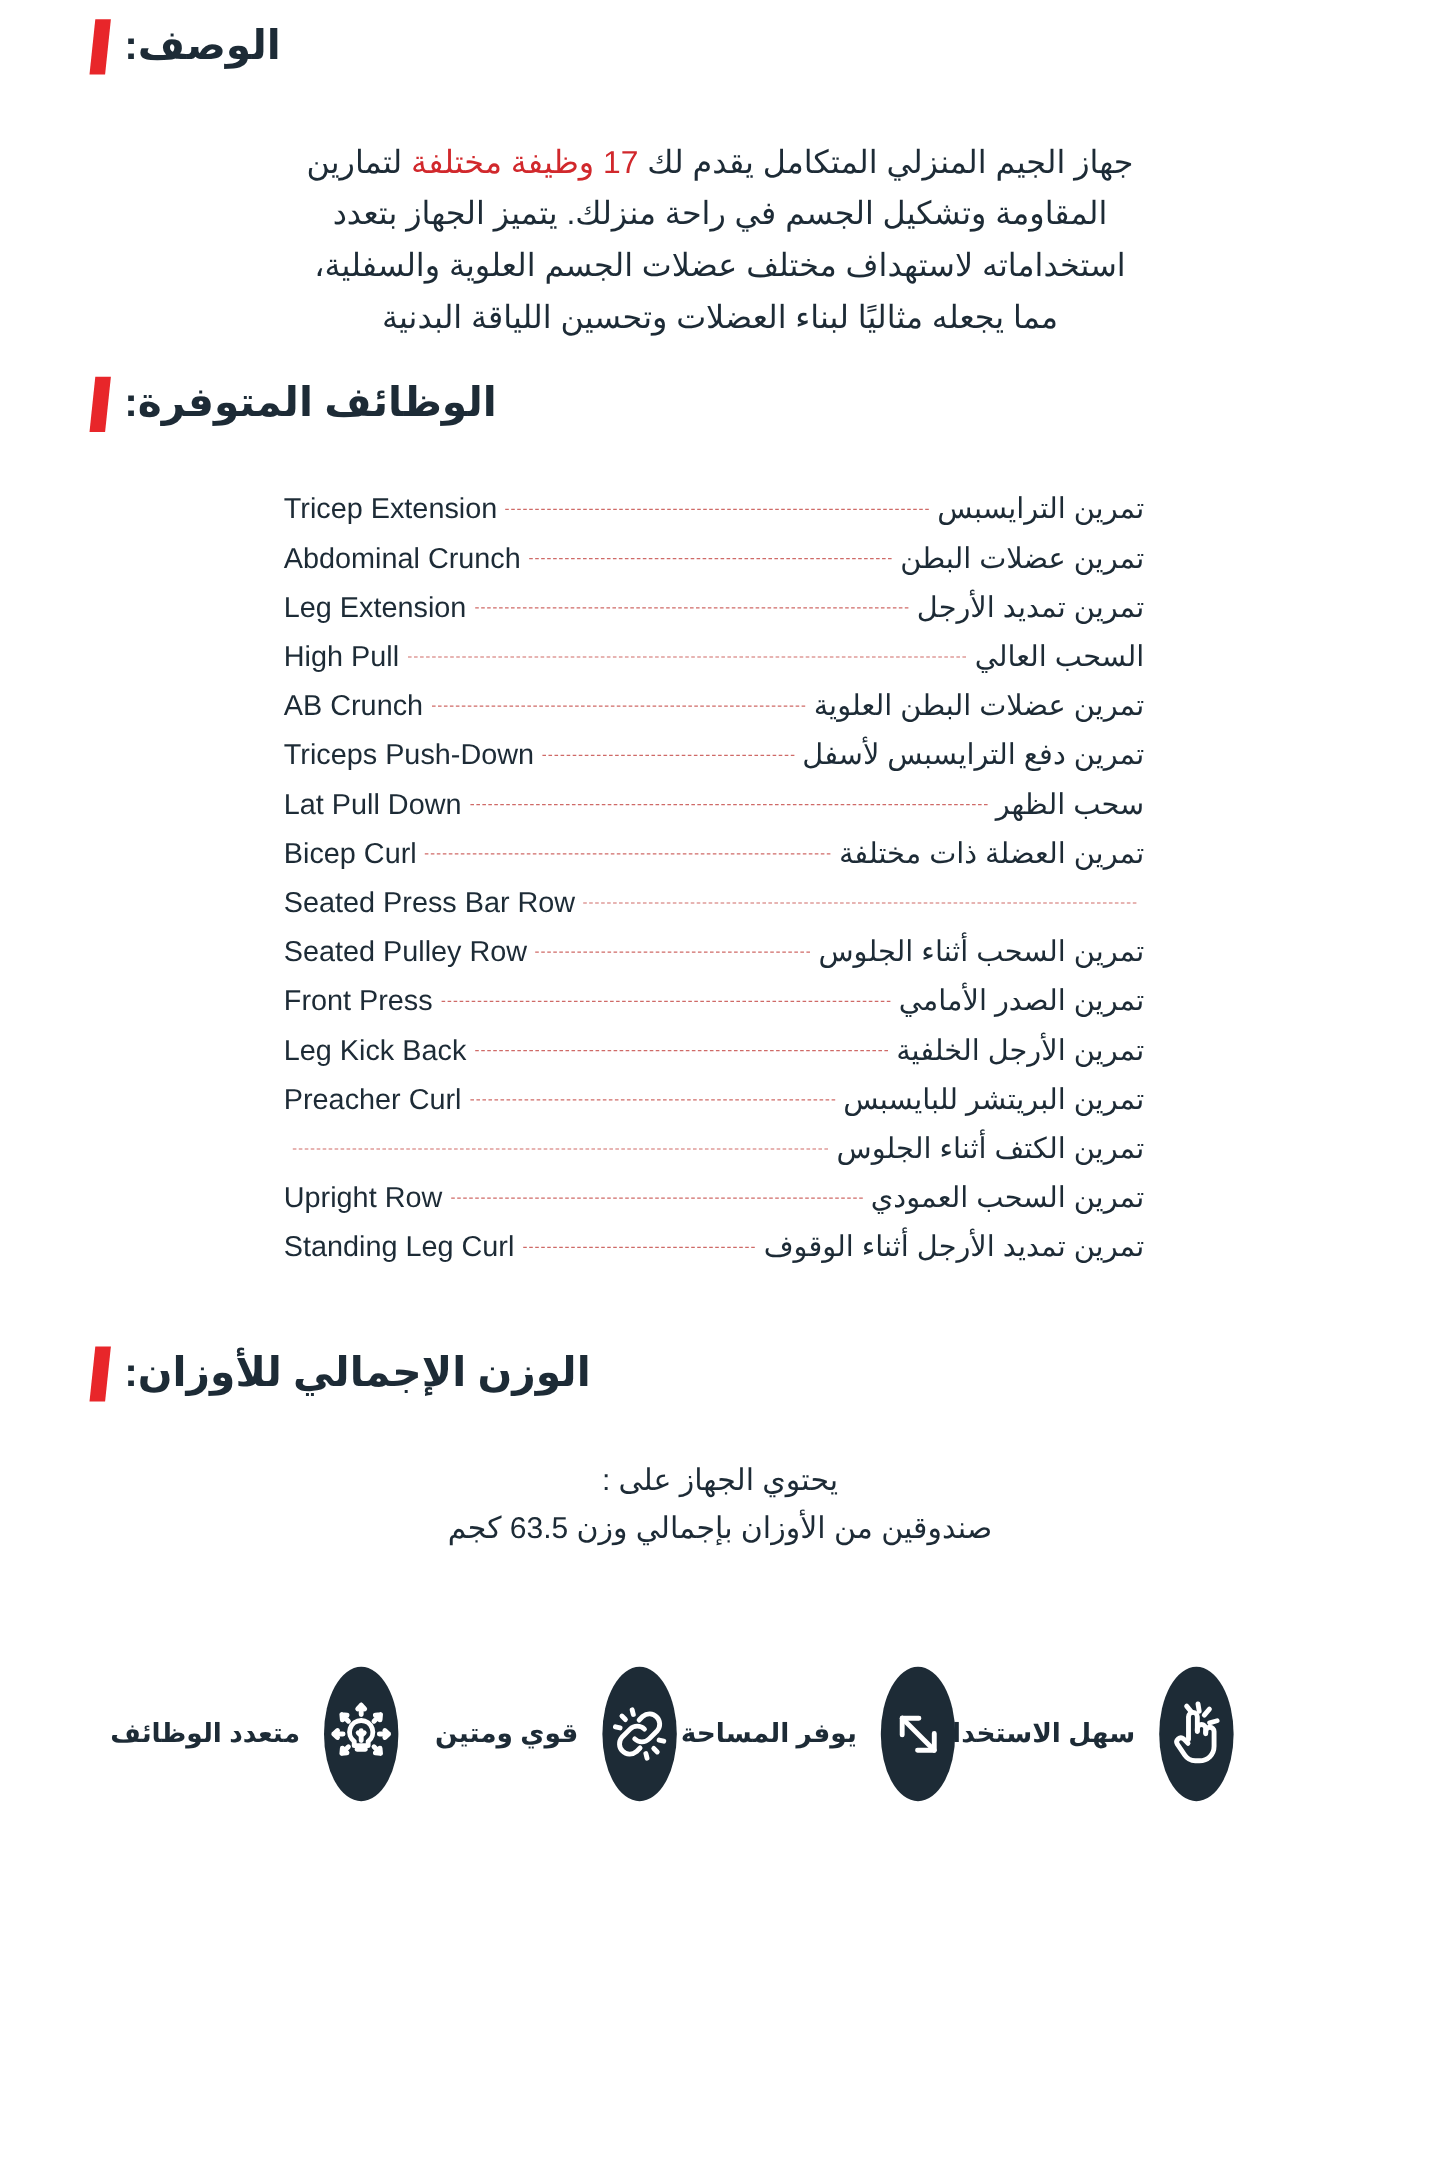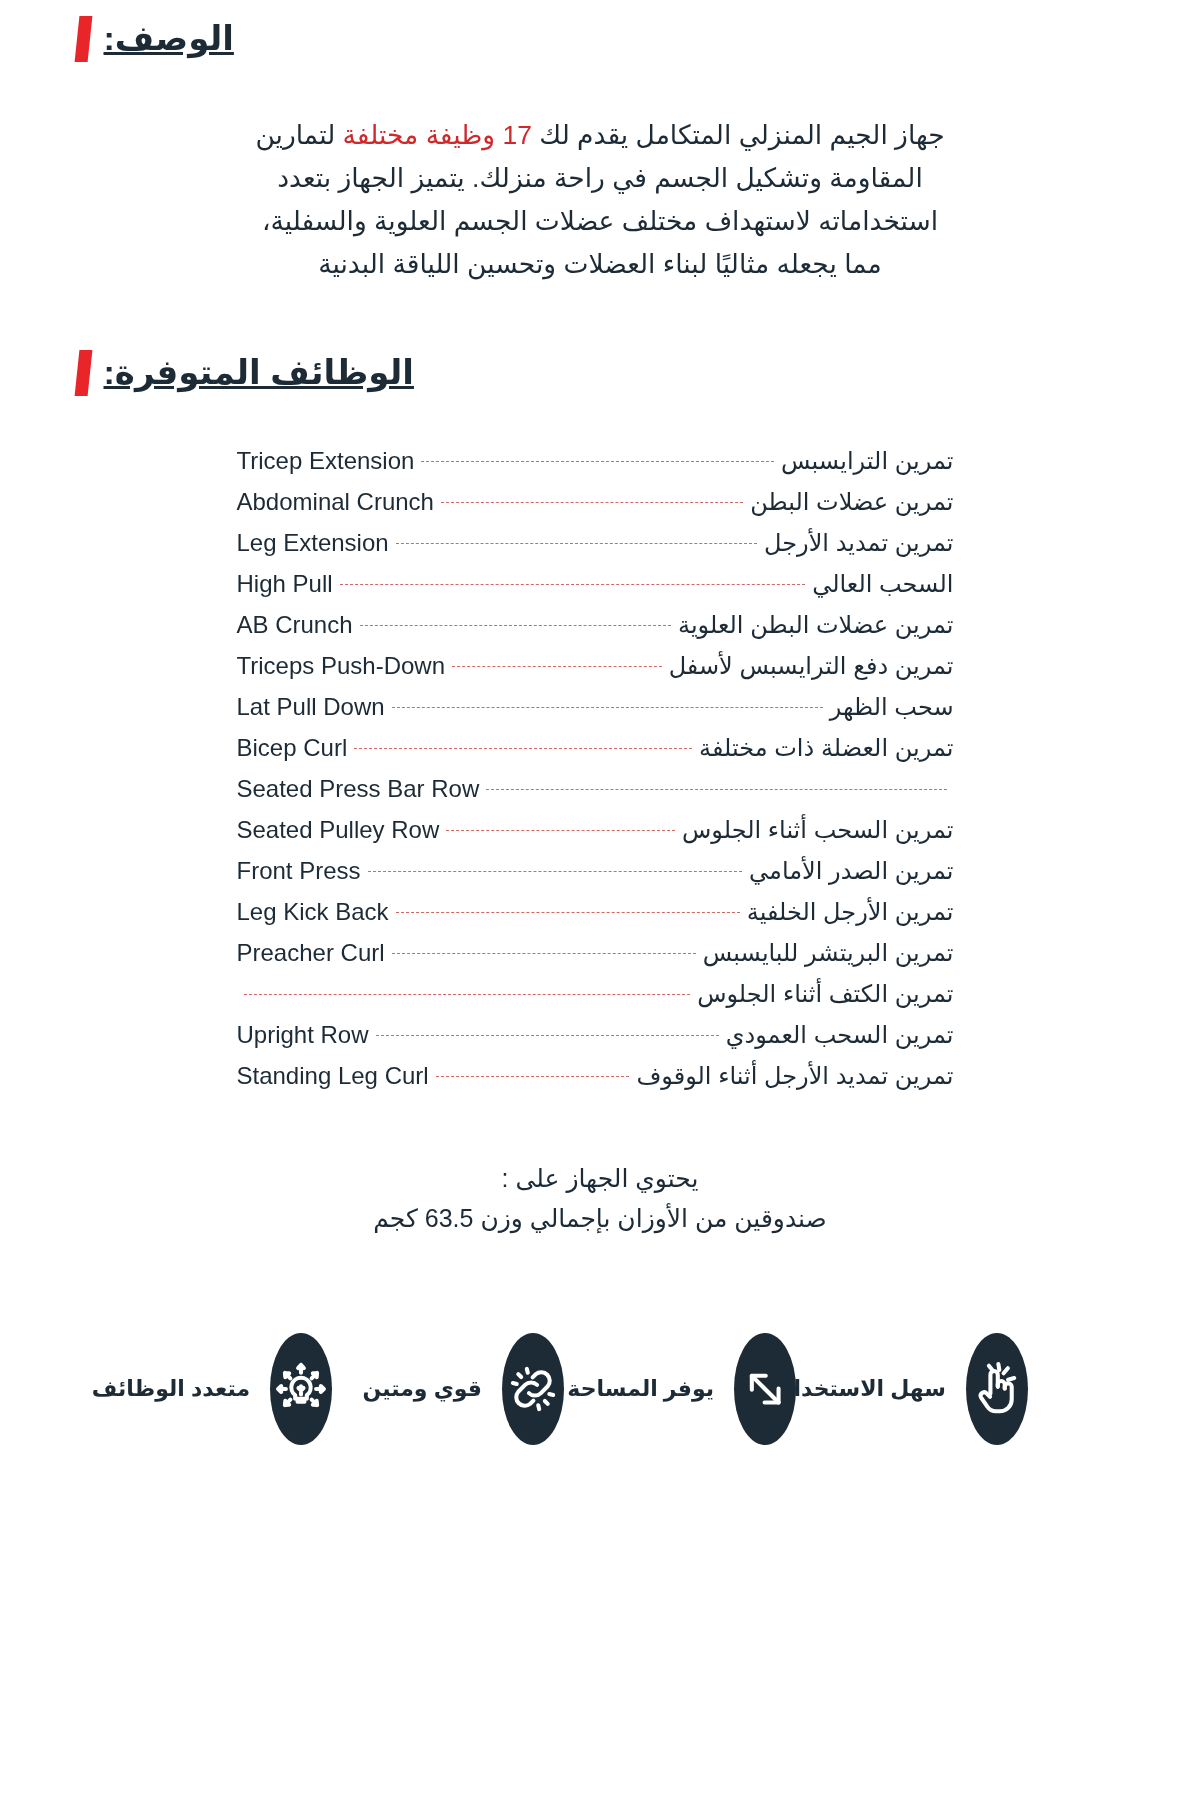--- a/index.html
+++ b/index.html
@@ -40,21 +40,20 @@
     flex: 0 0 auto;
     transform: skewX(-6deg);
   }
   .section-title {
     font-size: 34px;
     font-weight: 700;
     letter-spacing: 0;
     color: #1d2b36;
     line-height: 1.1;
     white-space: nowrap;
-    text-decoration: underline;
   }
 
   
   .desc-wrap {
     margin-top: 52px;
     padding-left: 170px;
     padding-right: 170px;
     text-align: center;
     direction: rtl;
   }
@@ -150,21 +149,21 @@
   }
   .badge-label {
     font-size: 22px;
     font-weight: 700;
     color: #1d2b36;
     text-align: center;
     white-space: nowrap;
   }
 
   .h1-block { padding-top: 16px; }
-  .h2-block { margin-top: 64px; text-align: right; }
+  .h2-block { margin-top: 28px; text-align: right; }
   .h3-block { margin-top: 62px; }
 </style>
 </head>
 <body>
 
 <div class="page">
 
   <div class="h1-block">
     <div class="section-head">
       <span class="accent-bar"></span>
@@ -258,20 +257,24 @@
         </div>
         <div class="ex-row">
           <span class="ex-ar">تمرين تمديد الأرجل أثناء الوقوف</span>
           <span class="ex-dash"></span>
           <span class="ex-en">Standing Leg Curl</span>
         </div>
       </div>
   </div>
 
   <div class="h3-block">
+    <div class="section-head">
+      <span class="accent-bar"></span>
+      <span class="section-title">الوزن الإجمالي للأوزان:</span>
+    </div>
 
     <div class="weight-body">
       <div>يحتوي الجهاز على :</div>
       <div>صندوقين من الأوزان بإجمالي وزن 63.5 كجم</div>
     </div>
   </div>
 
   <div class="badges" id="badge-row">
       <div class="badge">
         <div class="badge-circle">

